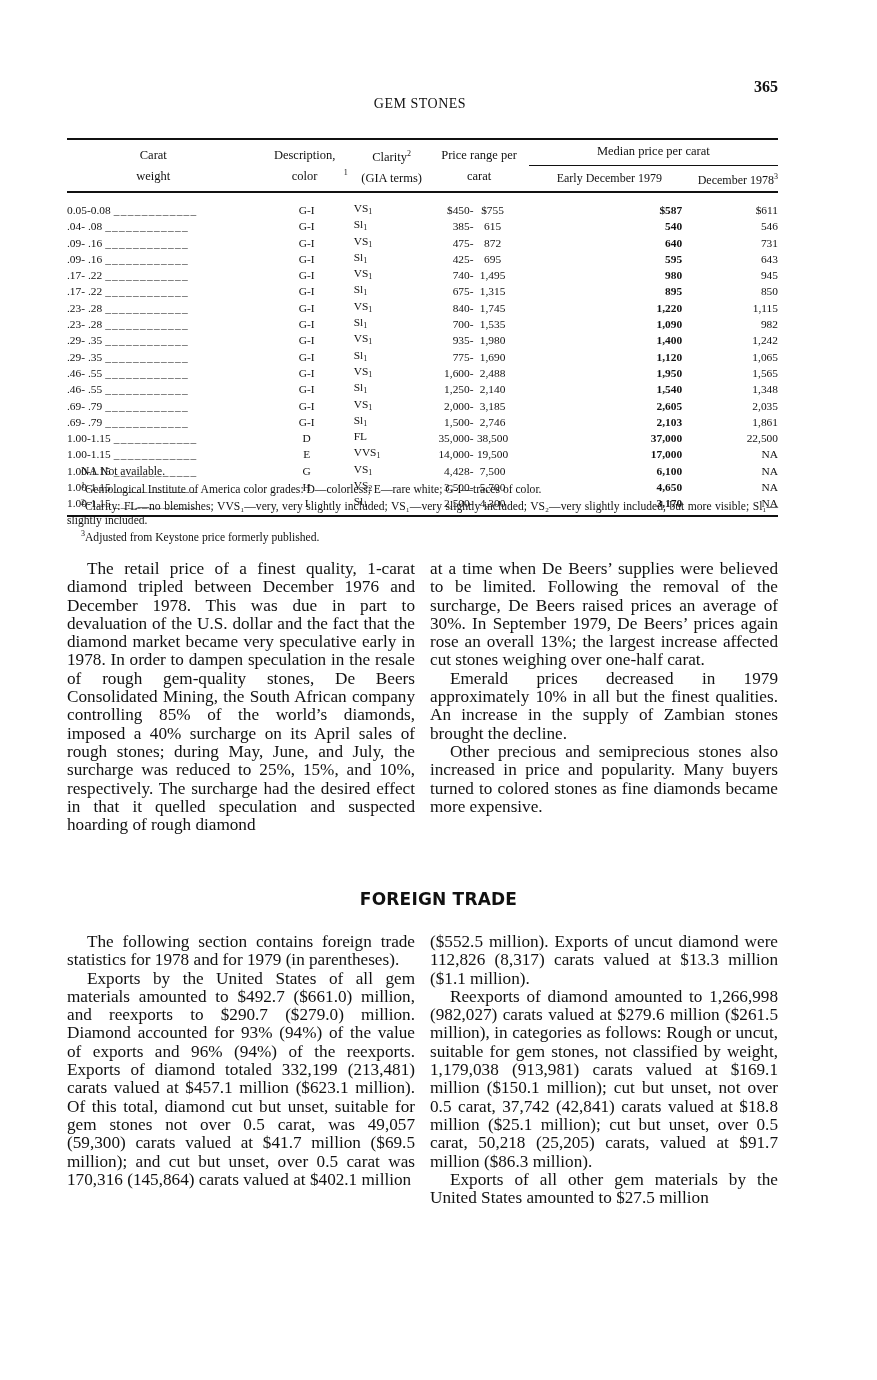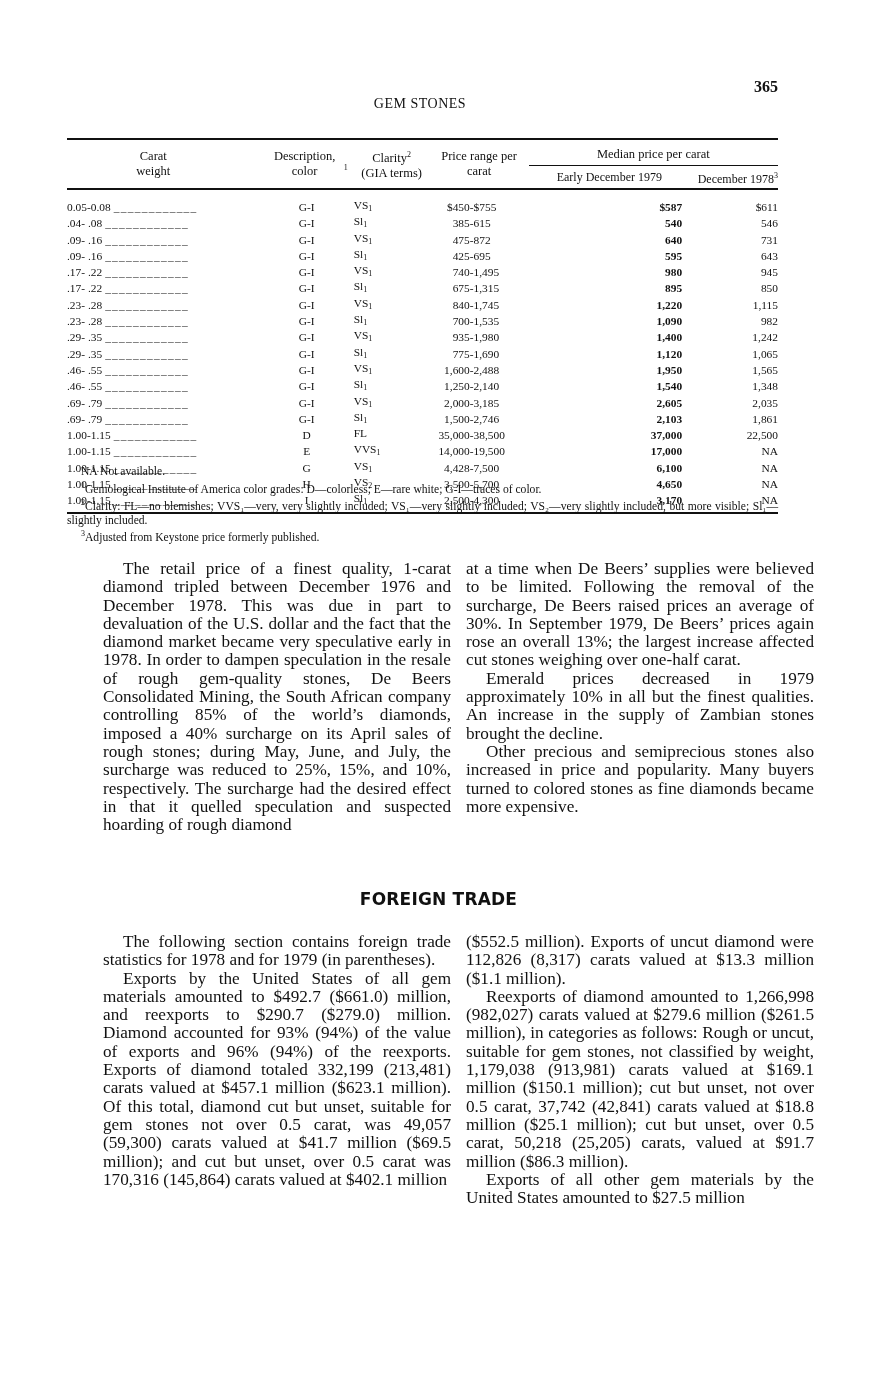--- a/index.html
+++ b/index.html
@@ -8,43 +8,43 @@
     font-family: "Liberation Serif", "DejaVu Serif", serif; color: #111;
   }
   .page-header { position: absolute; top: 78px; left: 62px; width: 716px; height: 24px; }
   .running-title { position: absolute; left: 0; right: 0; text-align: center; font-size: 14px; letter-spacing: 0.5px; top: 4px; margin-top: 14px; }
   .page-number { position: absolute; right: 0; top: 0; font-size: 16px; font-weight: bold; }
 
   
   .price-table { position: absolute; top: 138px; left: 67px; width: 711px; border-collapse: collapse; font-size: 11.4px; }
   .price-table thead tr.top { border-top: 2px solid #111; }
   .price-table thead tr.sub { border-bottom: 2px solid #111; }
-  .price-table th { font-weight: normal; font-size: 12.5px; line-height: 15px; vertical-align: middle; padding: 0; }
+  .price-table th { font-weight: normal; font-size: 12.5px; line-height: 21px; vertical-align: middle; padding: 0; }
   .price-table th.median { border-bottom: 1.5px solid #111; height: 22px; vertical-align: bottom; padding-bottom: 3px; }
   .price-table th.subhead { height: 22px; font-size: 12px; }
   .price-table tbody tr:first-child td { padding-top: 9px; }
   .price-table tbody tr:last-child td { padding-bottom: 3px; }
   .price-table tbody { border-bottom: 2px solid #111; }
   .price-table td { padding: 0; line-height: 12.3px; height: 12.3px; white-space: nowrap; }
   .c-carat { width: 175px; text-align: left; }
   .c-carat .dots { letter-spacing: 1.3px; margin-left: 3px; }
   .c-desc { width: 95px; text-align: center; padding-left: 20px !important; }
   .c-clar { width: 70px; text-align: left; padding-right: 8px !important; }
   .c-range { width: 100px; text-align: left; }
   .c-range .lo { display: inline-block; width: 44px; text-align: right; }
-  .c-range .hi { display: inline-block; width: 38px; text-align: left; }
+  .c-range .hi { display: inline-block; width: 38px; text-align: center; }
   .c-m79 { width: 160px; text-align: right; padding-right: 8px !important; font-weight: bold; }
   .c-m78 { width: 90px; text-align: right; }
   sub { font-size: 8px; vertical-align: -2px; }
   sup { font-size: 8px; vertical-align: 5px; }
 
   .notes { position: absolute; top: 465px; left: 67px; width: 711px; font-size: 11.6px; line-height: 13.6px; text-align: justify; }
   .notes p { margin: 0; text-indent: 14px; }
 
-  .col { position: absolute; width: 348px; font-size: 17.2px; line-height: 18.3px; text-align: justify; margin-left: 36px; }
+  .col { position: absolute; width: 348px; font-size: 17.2px; line-height: 18.3px; text-align: justify; }
   .col p { margin: 0; text-indent: 20px; }
   .col p.cont { text-indent: 0; }
   .col1 { left: 67px; top: 560px; }
   .col2 { left: 430px; top: 560px; }
   .col3 { left: 67px; top: 933px; }
   .col4 { left: 430px; top: 933px; }
 
   .section-heading {
     position: absolute; top: 889px; left: 0; width: 877px; text-align: center;
     font-family: "DejaVu Sans", "Liberation Sans", sans-serif; font-weight: bold; font-size: 17px; letter-spacing: 0.2px;

